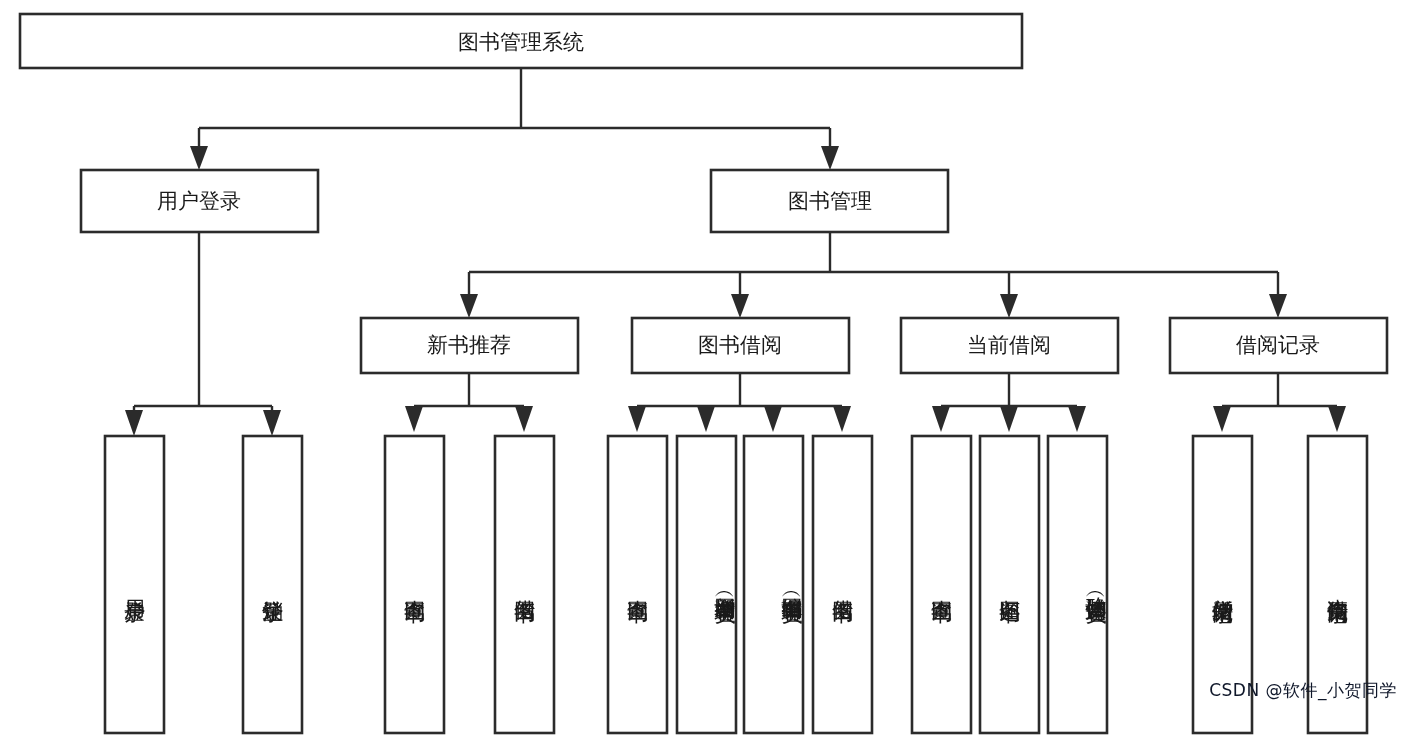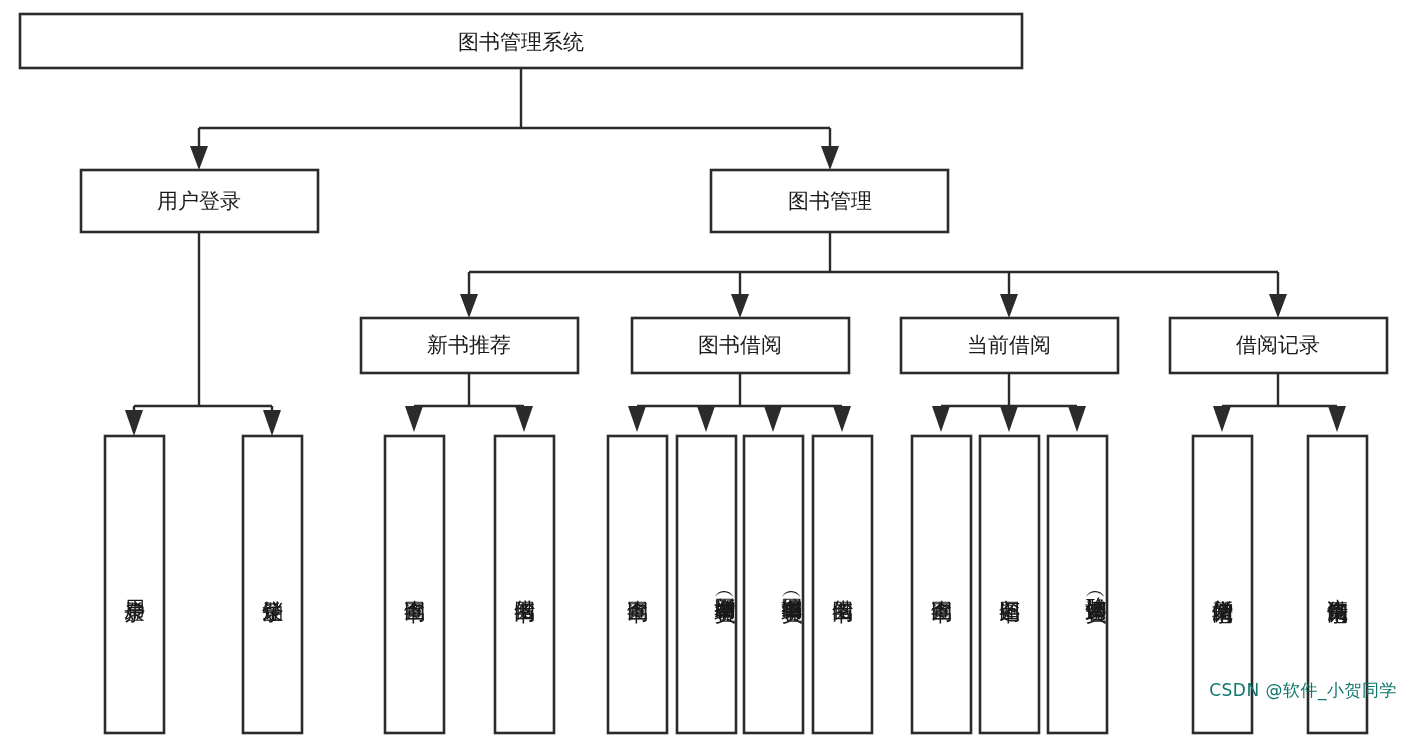--- a/index.html
+++ b/index.html
@@ -62,21 +62,21 @@
     justify-content: center;
     white-space: nowrap;
     pointer-events: none;
   }
   .watermark {
     position: absolute;
     right: 8px;
     bottom: 6px;
     font-family: "DejaVu Sans", "Liberation Sans", sans-serif;
     font-size: 17px;
-    color: #0f766e;
+    color: #0f172a;
     letter-spacing: 0.5px;
     white-space: nowrap;
   }
 </style>
 </head>
 <body>
 
 <div id="diagram-root">
 
   <svg id="tree-svg" viewBox="0 0 1405 747">

